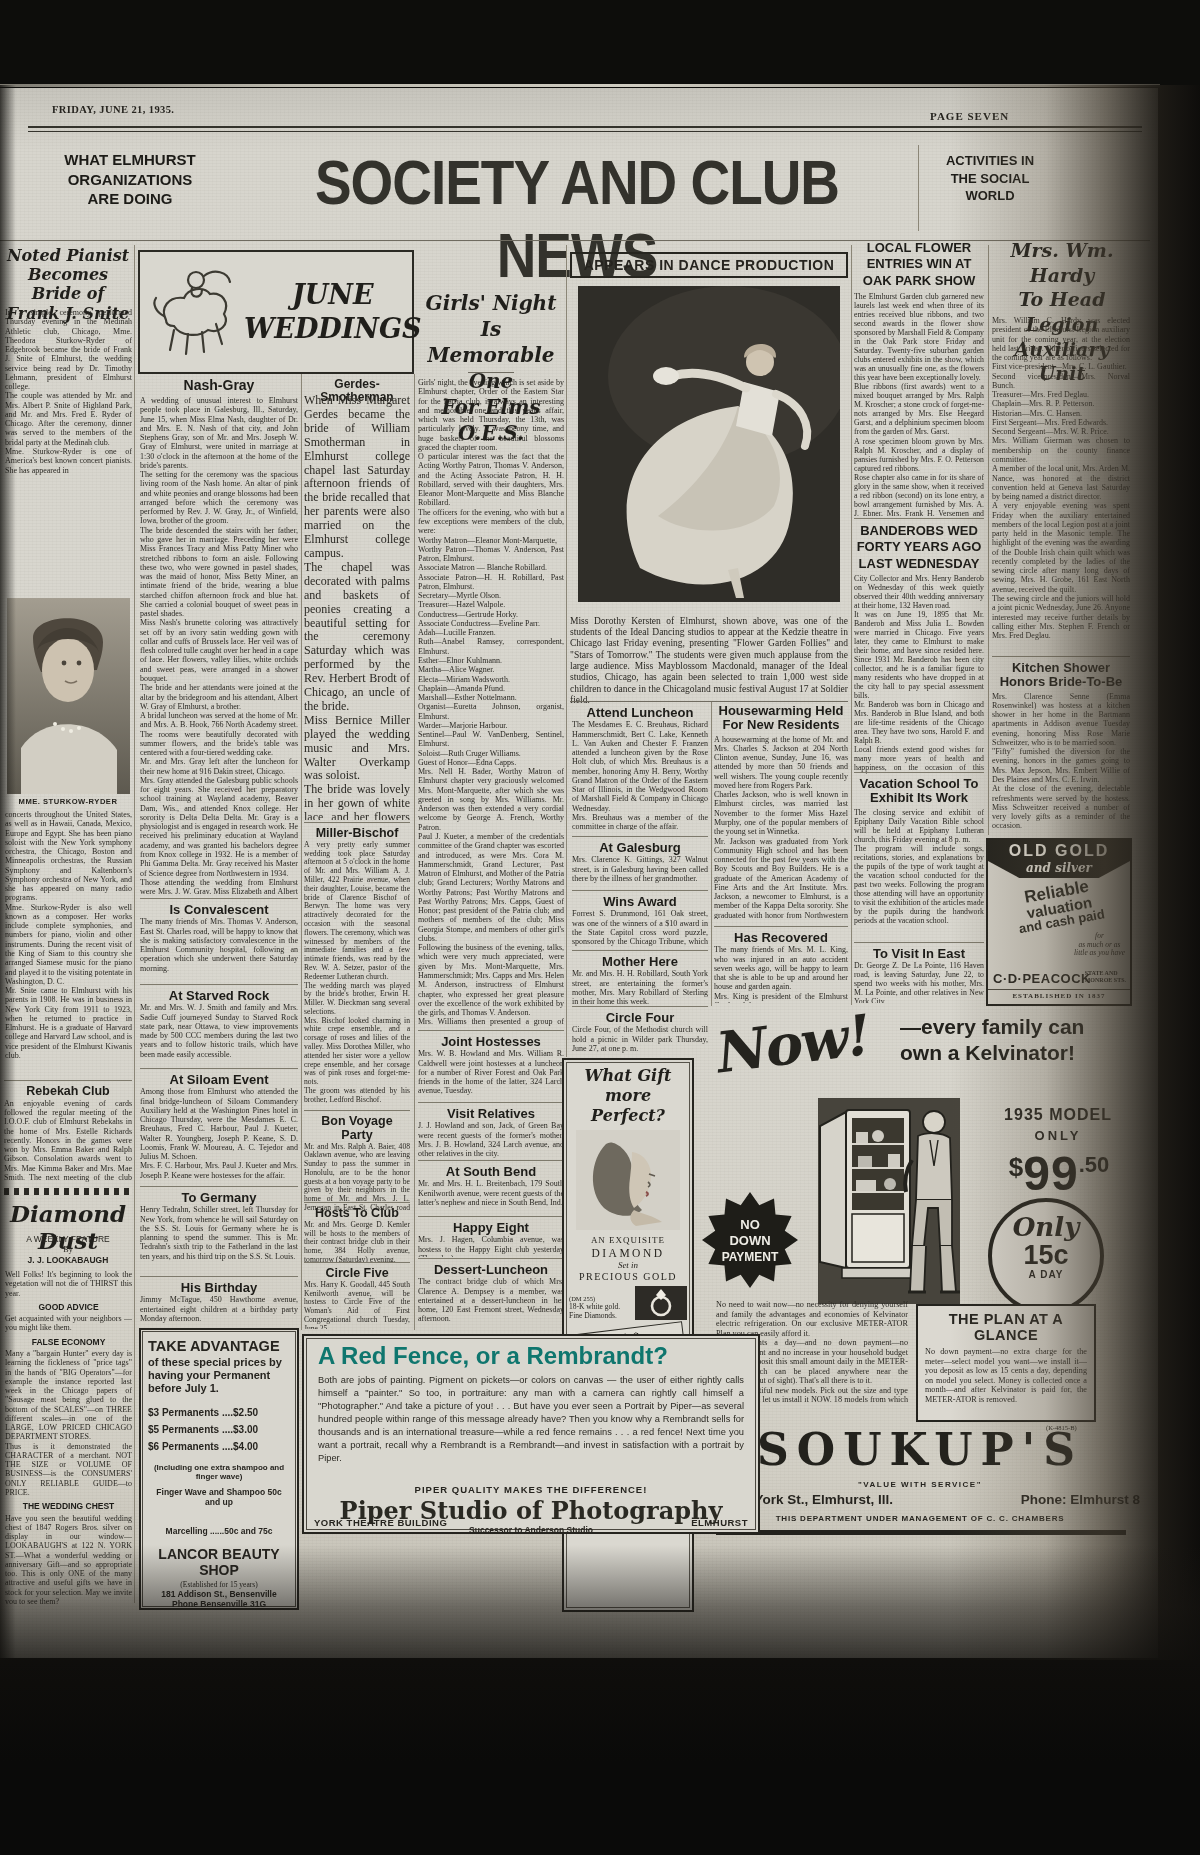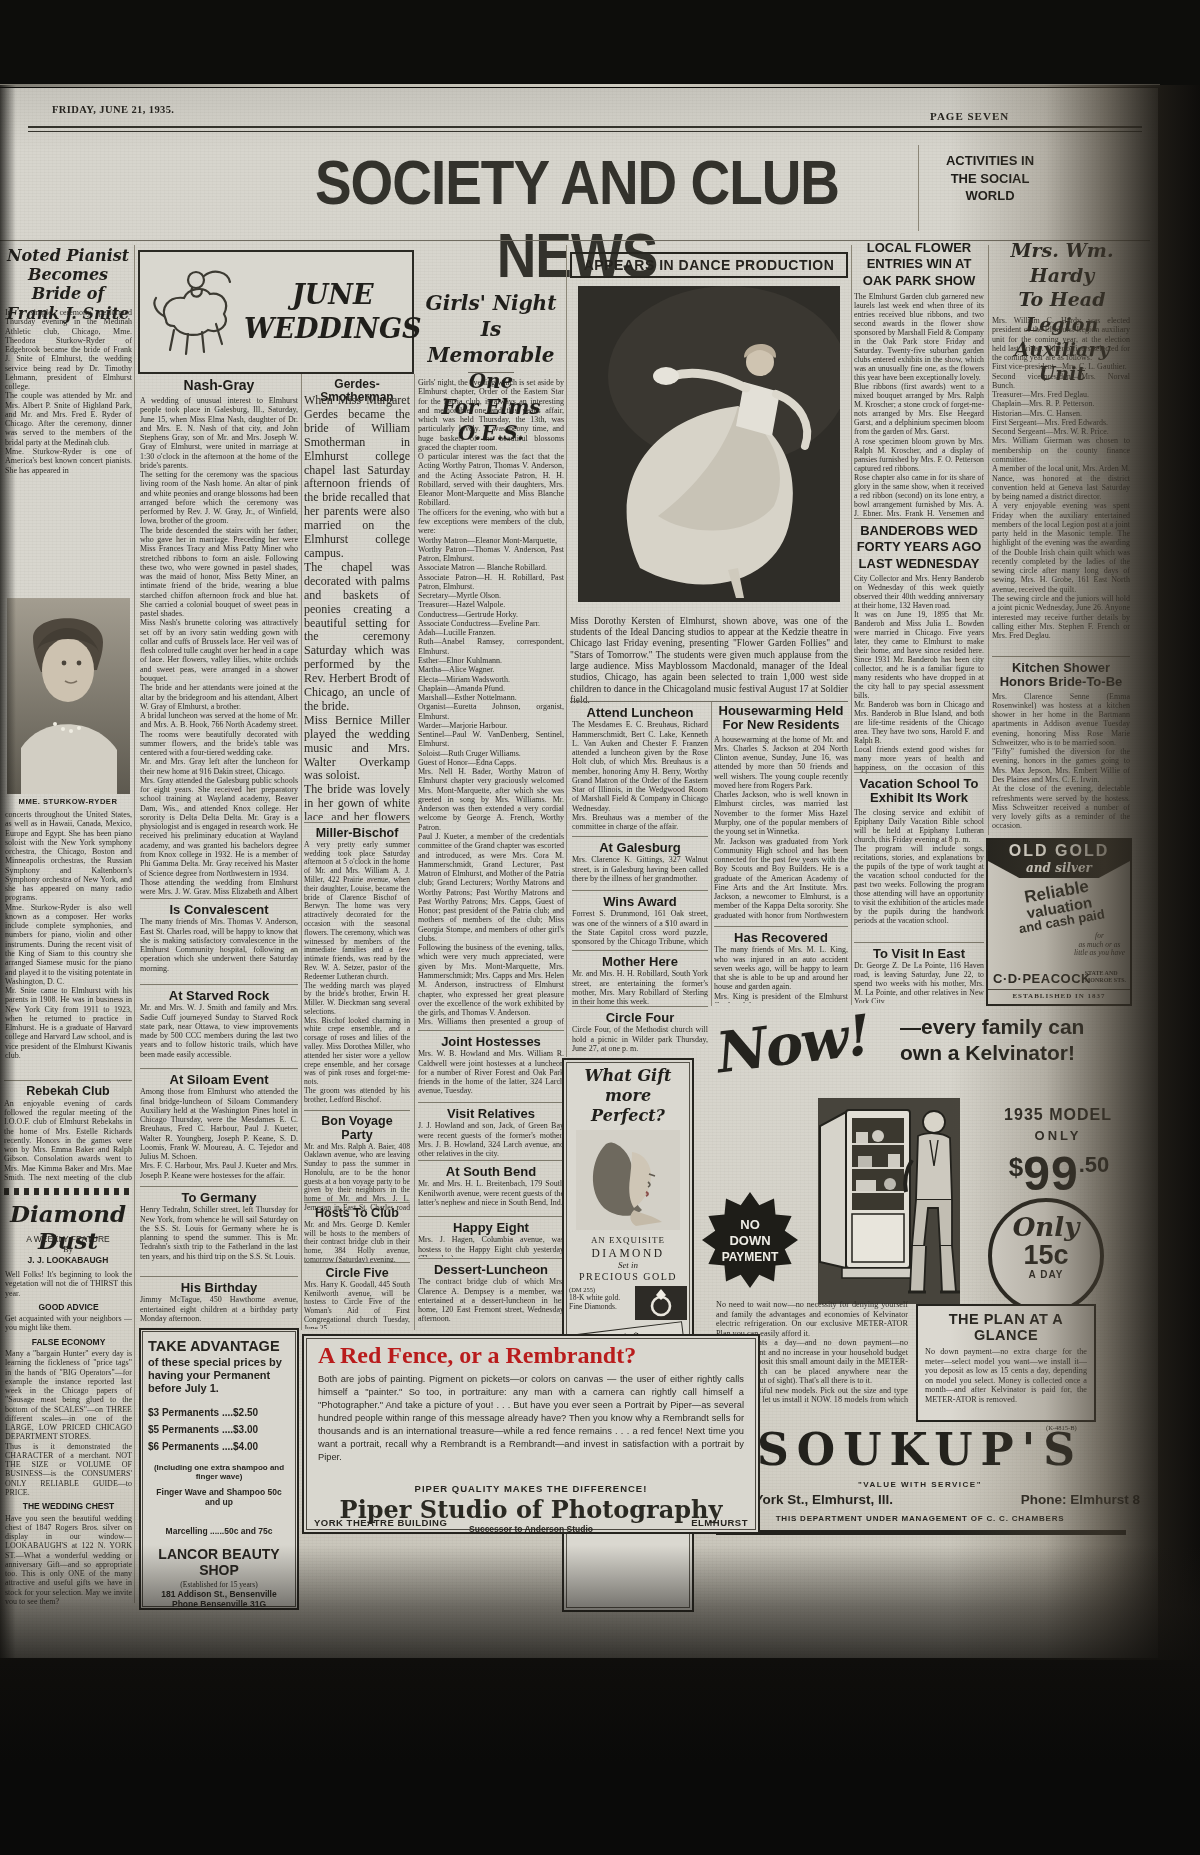--- a/index.html
+++ b/index.html
@@ -48,20 +48,23 @@
   <div class="edgeline" style="top:84px;"></div>
   <div class="paper">
     <div class="grain"></div>
   </div>
 
   <div class="abs" style="left:52px;top:104px;font-weight:700;font-size:10.5px;letter-spacing:.4px;">FRIDAY, JUNE 21, 1935.</div>
   <div class="abs" style="left:930px;top:110px;font-weight:700;font-size:11px;letter-spacing:1px;">PAGE SEVEN</div>
   <div class="abs" style="left:28px;top:126px;width:1114px;height:2px;background:#34332c;"></div>
   <div class="abs" style="left:28px;top:131px;width:1114px;height:1px;background:#34332c;"></div>
 
+  <div class="abs sans" style="left:28px;top:150px;width:204px;font-weight:700;font-size:15px;line-height:1.3;text-align:center;white-space:pre-line;color:#1c1b17;">WHAT ELMHURST
+ORGANIZATIONS
+ARE DOING</div>
   <div class="abs sans" style="left:232px;top:146px;width:690px;text-align:center;font-weight:700;font-size:56px;letter-spacing:-1px;color:#33322c;transform:scale(.98,1.12);transform-origin:center top;">SOCIETY AND CLUB NEWS</div>
   <div class="vrule" style="left:918px;top:145px;height:86px;"></div>
   <div class="abs sans" style="left:924px;top:152px;width:132px;font-weight:700;font-size:13px;line-height:1.35;text-align:center;white-space:pre-line;color:#1c1b17;">ACTIVITIES IN
 THE SOCIAL
 WORLD</div>
   <div class="hrule" style="left:0;top:240px;width:1150px;"></div>
 
   <div class="vrule" style="left:134px;top:245px;height:1358px;"></div>
   <div class="vrule" style="left:301px;top:374px;height:956px;"></div>
   <div class="vrule" style="left:414px;top:374px;height:956px;"></div>
@@ -317,21 +320,21 @@
       <path d="M30,14 C14,30 12,62 28,78 C40,88 58,88 66,80 C58,72 54,62 56,48 C58,34 52,20 40,14 C36,12 33,12 30,14Z" fill="#6e695e"></path>
       <path d="M56,22 C70,24 78,38 74,54 C72,64 66,72 58,78 C54,72 52,62 54,48 C55,38 56,30 56,22Z" fill="#cfc6b6"></path>
       <path d="M73,44 L79,46 M72,52 Q76,55 72,57" stroke="#5f5a50" stroke-width="1.6" fill="none"></path>
       <path d="M70,62 Q74,64 70,66" stroke="#8a4f4a" stroke-width="2" fill="none"></path>
       <path d="M58,80 C66,84 78,86 86,92 L60,96 C54,92 52,86 58,80Z" fill="#c4baa8"></path>
     </svg>
     <div class="cc" style="font-size:9px;letter-spacing:1px;margin-top:5px;">AN EXQUISITE</div>
     <div class="cc" style="font-size:11.5px;letter-spacing:2.5px;margin-top:2px;">DIAMOND</div>
     <div class="cc" style="font-size:9px;font-style:italic;margin-top:1px;">Set in</div>
     <div class="cc" style="font-size:10px;letter-spacing:1.5px;margin-top:1px;">PRECIOUS GOLD</div>
-    <div style="display:flex;align-items:flex-start;margin-top:4px;">
+    <div style="display:flex;align-items:flex-end;margin-top:4px;">
       <div style="flex:1;">
         <div style="font-size:6.5px;">(DM 255)</div>
         <div style="font-size:7.5px;line-height:1.2;">18-K white gold. Fine Diamonds.</div>
       </div>
       <svg width="52" height="34" viewBox="0 0 52 34">
         <rect width="52" height="34" fill="#2d2b26"></rect>
         <circle cx="26" cy="20" r="9" stroke="#e9e6dd" stroke-width="2.6" fill="none"></circle>
         <polygon points="26,3 31,9 26,14 21,9" fill="#f0ede4"></polygon>
       </svg>
     </div>
@@ -496,21 +499,21 @@
   <div class="abs cc" style="left:700px;top:1424px;width:440px;font-family:'DejaVu Serif',serif;font-weight:700;font-size:44px;letter-spacing:8px;color:#23221d;">SOUKUP'S</div>
   <div class="abs cc sans" style="left:700px;top:1480px;width:440px;font-weight:700;font-size:8px;letter-spacing:1.5px;">"VALUE WITH SERVICE"</div>
   <div class="abs sans" style="left:712px;top:1492px;width:428px;display:flex;justify-content:space-between;font-weight:700;font-size:13.5px;">
     <span>116 N. York St., Elmhurst, Ill.</span>
     <span>Phone: Elmhurst 8</span>
   </div>
   <div class="abs cc sans" style="left:700px;top:1514px;width:440px;font-weight:700;font-size:8px;letter-spacing:.8px;">THIS DEPARTMENT UNDER MANAGEMENT OF C. C. CHAMBERS</div>
   <div class="abs" style="left:716px;top:1530px;width:410px;height:5px;background:#23221d;"></div>
 
   <div class="abs" style="left:302px;top:1334px;width:458px;height:200px;border:2px solid #25241f;box-shadow:inset 0 0 0 2px #d8d6ce,inset 0 0 0 3px #4a473f;background:#d9d7cf;box-sizing:border-box;padding:6px 14px;">
-    <div style="font-family:Liberation Serif, serif;font-size:24px;font-weight:700;color:#b91c1c;">A Red Fence, or a Rembrandt?</div>
+    <div style="font-family:Liberation Sans, sans-serif;font-size:24px;font-weight:700;color:#0f766e;">A Red Fence, or a Rembrandt?</div>
     <p class="sans" style="font-size:9.3px;line-height:1.4;text-align:justify;margin:4px 0 0;white-space:pre-line;color:#2c2a24;">Both are jobs of painting.  Pigment on pickets—or colors on canvas — the user of either rightly calls himself a "painter."  So too, in portraiture: any man with a camera can rightly call himself a "Photographer."  And take a picture of you! . . . But have you ever seen a Portrait by Piper—as several hundred people within range of this message already have?  Then you know why a Rembrandt sells for thousands and is an international treasure—while a red fence remains . . . a red fence!  Next time you want a portrait, recall why a Rembrandt is a Rembrandt—and invest in satisfaction with a portrait by Piper.</p>
     <div class="cc sans" style="font-weight:700;font-size:9.5px;letter-spacing:1px;margin-top:19px;">PIPER QUALITY MAKES THE DIFFERENCE!</div>
     <div class="cc" style="font-family:'DejaVu Serif',serif;font-size:24px;font-weight:700;margin-top:1px;color:#2a2922;">Piper Studio of Photography</div>
     <div class="cc sans" style="font-weight:700;font-size:8.5px;">Successor to Anderson Studio</div>
     <div class="sans" style="position:absolute;left:10px;bottom:4px;font-weight:700;font-size:9.5px;letter-spacing:.5px;">YORK THEATRE BUILDING</div>
     <div class="sans" style="position:absolute;right:10px;bottom:4px;font-weight:700;font-size:9.5px;letter-spacing:.5px;">ELMHURST</div>
   </div>
 
   <div class="leftedge"></div>
   <div class="curl"></div>

